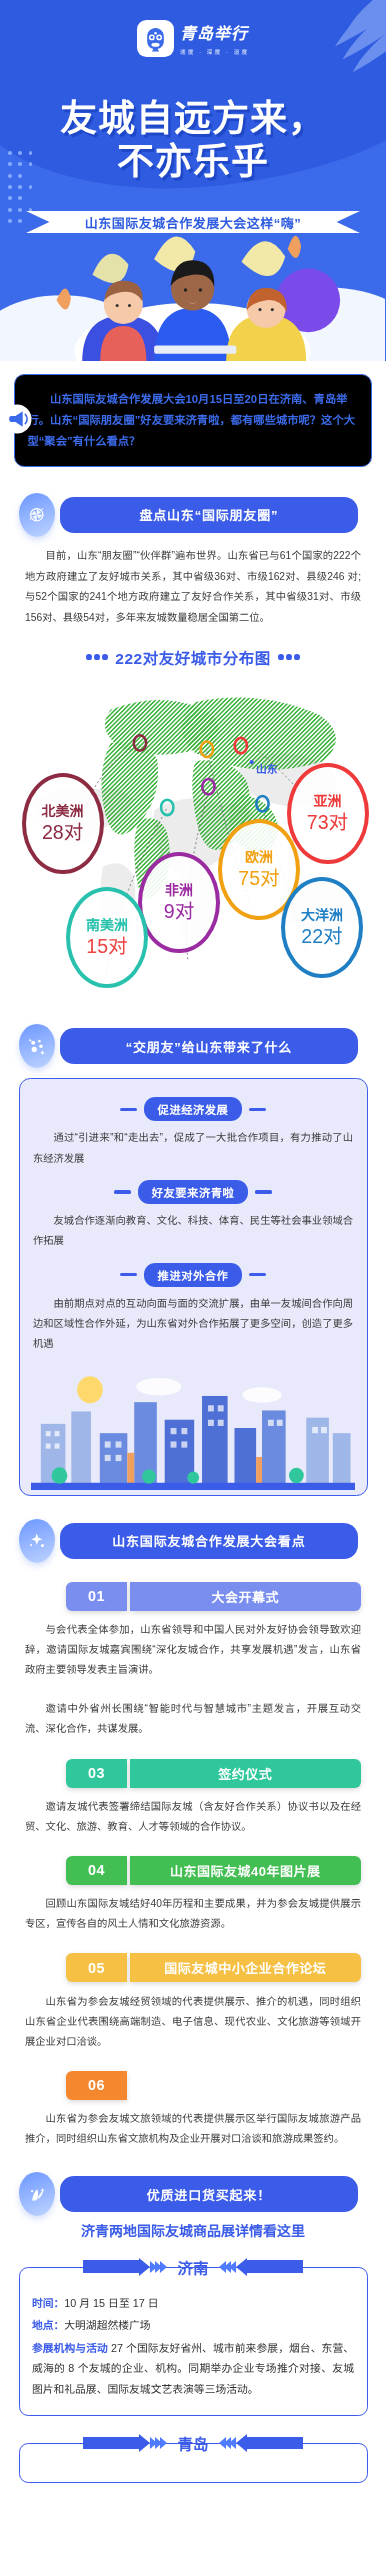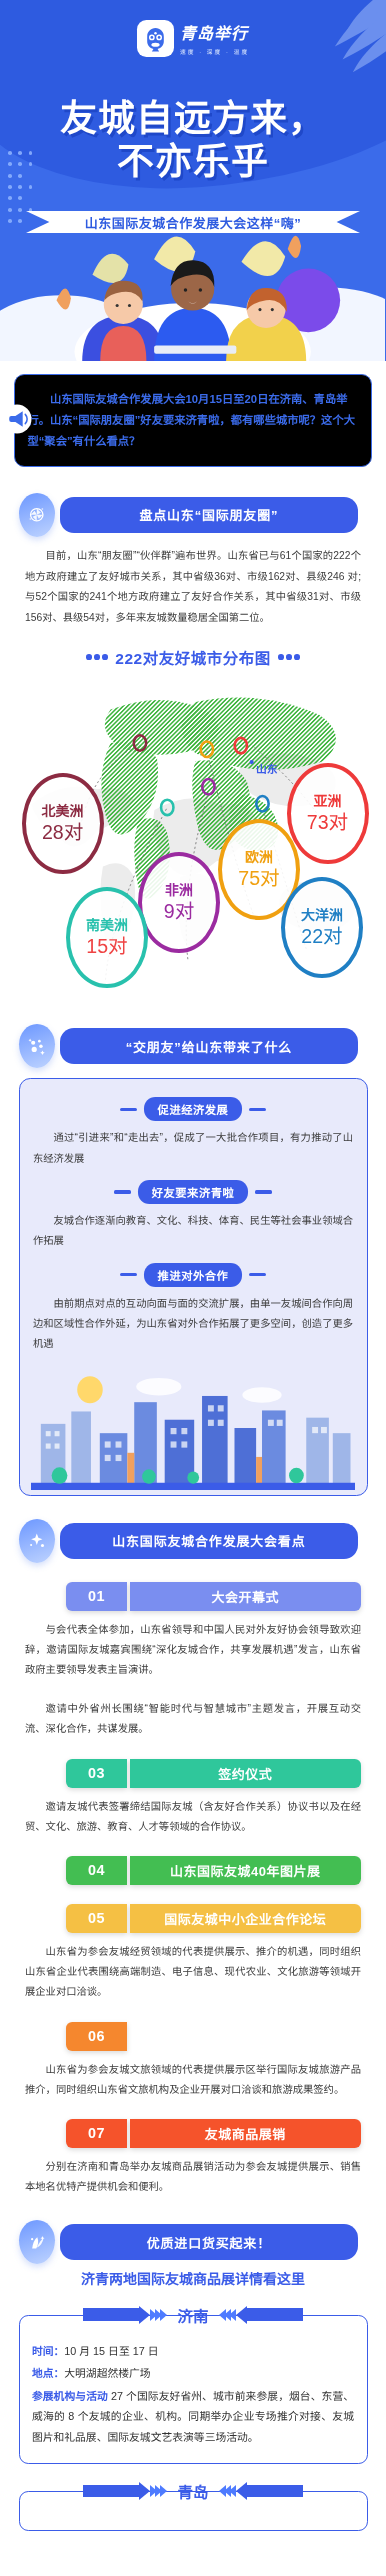--- a/index.html
+++ b/index.html
@@ -589,44 +589,38 @@
       <div class="item-title" style="background:#2FC79B">签约仪式</div>
     </div>
     <p class="item-body">邀请友城代表签署缔结国际友城（含友好合作关系）协议书以及在经贸、文化、旅游、教育、人才等领域的合作协议。</p>
   </div>
 
   <div class="item">
     <div class="item-head">
       <div class="item-num" style="background:#43BE52">04</div>
       <div class="item-title" style="background:#43BE52">山东国际友城40年图片展</div>
     </div>
+    <p class="item-body">回顾山东国际友城结好40年历程和主要成果，并为参会友城提供展示专区，宣传各自的风土人情和文化旅游资源。</p>
   </div>
 
   <div class="item">
     <div class="item-head">
       <div class="item-num" style="background:#F5C044">05</div>
       <div class="item-title" style="background:#F5C044">国际友城中小企业合作论坛</div>
     </div>
     <p class="item-body">山东省为参会友城经贸领域的代表提供展示、推介的机遇，同时组织山东省企业代表围绕高端制造、电子信息、现代农业、文化旅游等领域开展企业对口洽谈。</p>
   </div>
 
   <div class="item">
     <div class="item-head">
       <div class="item-num" style="background:#F5872E">06</div>
     </div>
     <p class="item-body">山东省为参会友城文旅领域的代表提供展示区举行国际友城旅游产品推介，同时组织山东省文旅机构及企业开展对口洽谈和旅游成果签约。</p>
   </div>
 
-  <div class="item">
-    <div class="item-head">
-      <div class="item-num" style="background:#F5532B">07</div>
-      <div class="item-title" style="background:#F5532B">友城商品展销</div>
-    </div>
-    <p class="item-body">分别在济南和青岛举办友城商品展销活动为参会友城提供展示、销售本地名优特产提供机会和便利。</p>
-  </div>
 
   <div class="sec-head" style="margin-bottom:3.1px">
     <div class="sec-bubble">
       <svg width="19.6" height="19.6" viewBox="0 0 38 38">
         <path d="M10 30 q2 -16 10 -22 q4 10 -2 22Z" fill="#fff"></path>
         <path d="M20 26 q6 -12 12 -16 q-2 12 -12 18Z" fill="#fff" opacity=".9"></path>
         <path d="M30 6l1.2 2.8L34 10l-2.8 1.2L30 14l-1.2-2.8L26 10l2.8-1.2z" fill="#fff"></path>
         <circle cx="10" cy="12" r="2.2" fill="#fff"></circle>
       </svg>
     </div>

